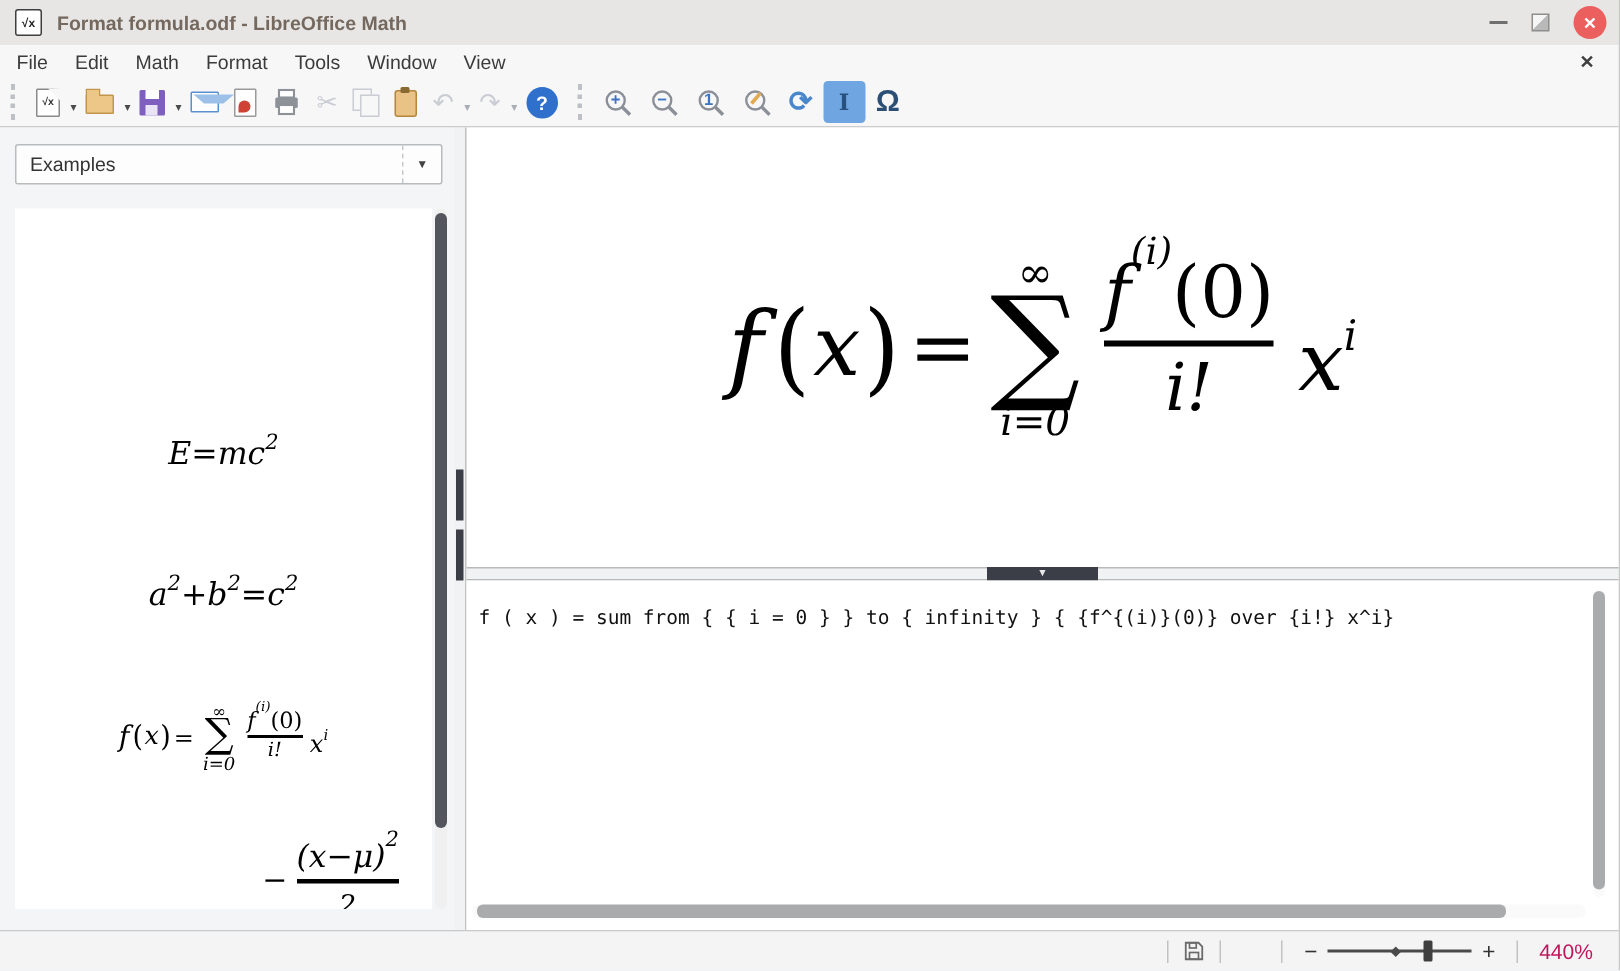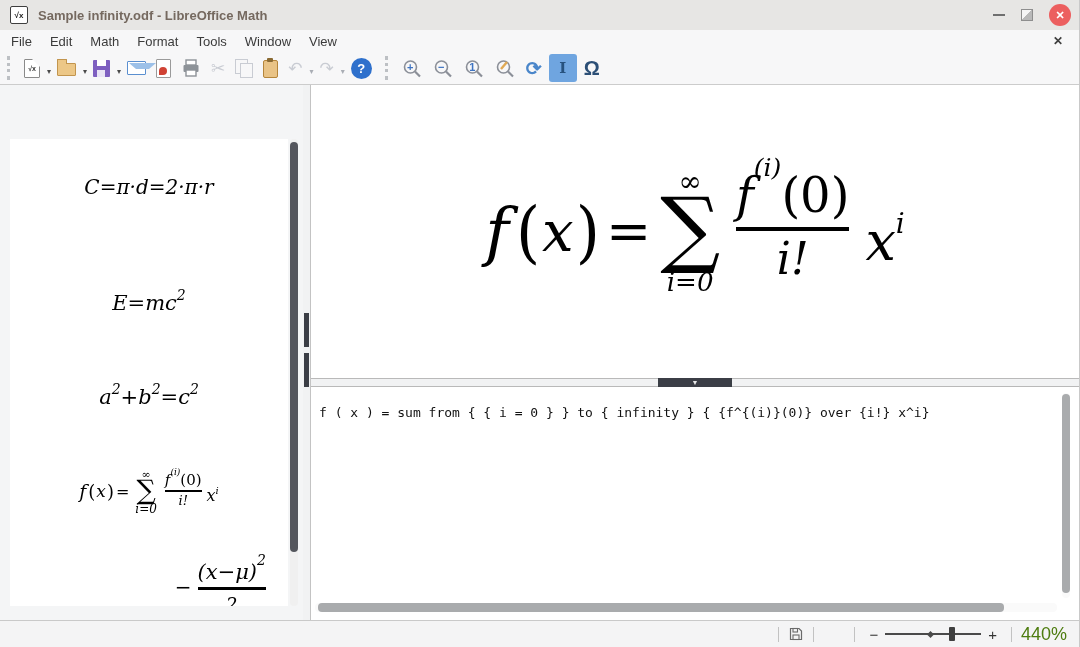--- a/index.html
+++ b/index.html
@@ -152,30 +152,30 @@
   
   .statusbar { height:26px; background:#f4f4f5; flex:none; display:flex; align-items:center; padding:0 10px; }
   .sb-right { margin-left:auto; display:flex; align-items:center; }
   .ssep { width:1px; height:15px; background:#c2c2c2; margin:0 9px; }
   .sb-spacer { width:22px; }
   .zoom-minus, .zoom-plus { font-size:15px; color:#333; padding:0 5px; line-height:1; }
   .zoom-slider { position:relative; width:96px; height:16px; margin:0 2px; }
   .zoom-track { position:absolute; top:7px; left:0; width:96px; height:2px; background:#4a4a4a; }
   .zoom-marker { position:absolute; top:5.5px; left:43px; width:5px; height:5px; background:#4a4a4a; transform:rotate(45deg); }
   .zoom-thumb { position:absolute; top:1px; left:64px; width:6px; height:14px; background:#3f3f3f; border-radius:1px; }
-  .zoom-level { width:46px; text-align:left; font-size:18px; color:#4d7c0f; margin-right:2px; }
+  .zoom-level { width:46px; text-align:center; font-size:14px; color:#be185d; margin-right:2px; }
 </style>
 </head>
 <body>
 
 <div class="window">
 
   <div class="titlebar">
     <div class="app-icon">√x</div>
-    <div class="title-text">Sample infinity.odf - LibreOffice Math</div>
+    <div class="title-text">Format formula.odf - LibreOffice Math</div>
     <div class="tb-controls">
       <div class="btn-min"></div>
       <div class="btn-restore"></div>
       <div class="btn-close">✕</div>
     </div>
   </div>
 
   <div class="menubar">
     <div class="menu-item">File</div>
     <div class="menu-item">Edit</div>
@@ -298,23 +298,28 @@
     </div>
 
     <div class="tbtn">
       <span class="ic-omega">Ω</span>
     </div>
   </div>
 
   <div class="content">
 
     <div class="sidebar">
+      <div class="combo">
+        <span class="combo-label">Examples</span>
+        <span class="combo-arrow-box">
+          <span class="combo-arrow">▼</span>
+        </span>
+      </div>
 
       <div class="examples">
-        <div class="ex ex-circle">C=π·d=2·π·r</div>
 
         <div class="ex ex-emc"><span>E=mc</span><sup>2</sup></div>
 
         <div class="ex ex-pyth"><span>a</span><sup>2</sup><span>+b</span><sup>2</sup><span>=c</span><sup>2</sup></div>
 
         <div class="ex ex-taylor">
           <div class="formula formula-mini">
             <span class="fb-f it">f</span>
             <span class="fb-paren">(</span>
             <span class="fb-x it">x</span>

